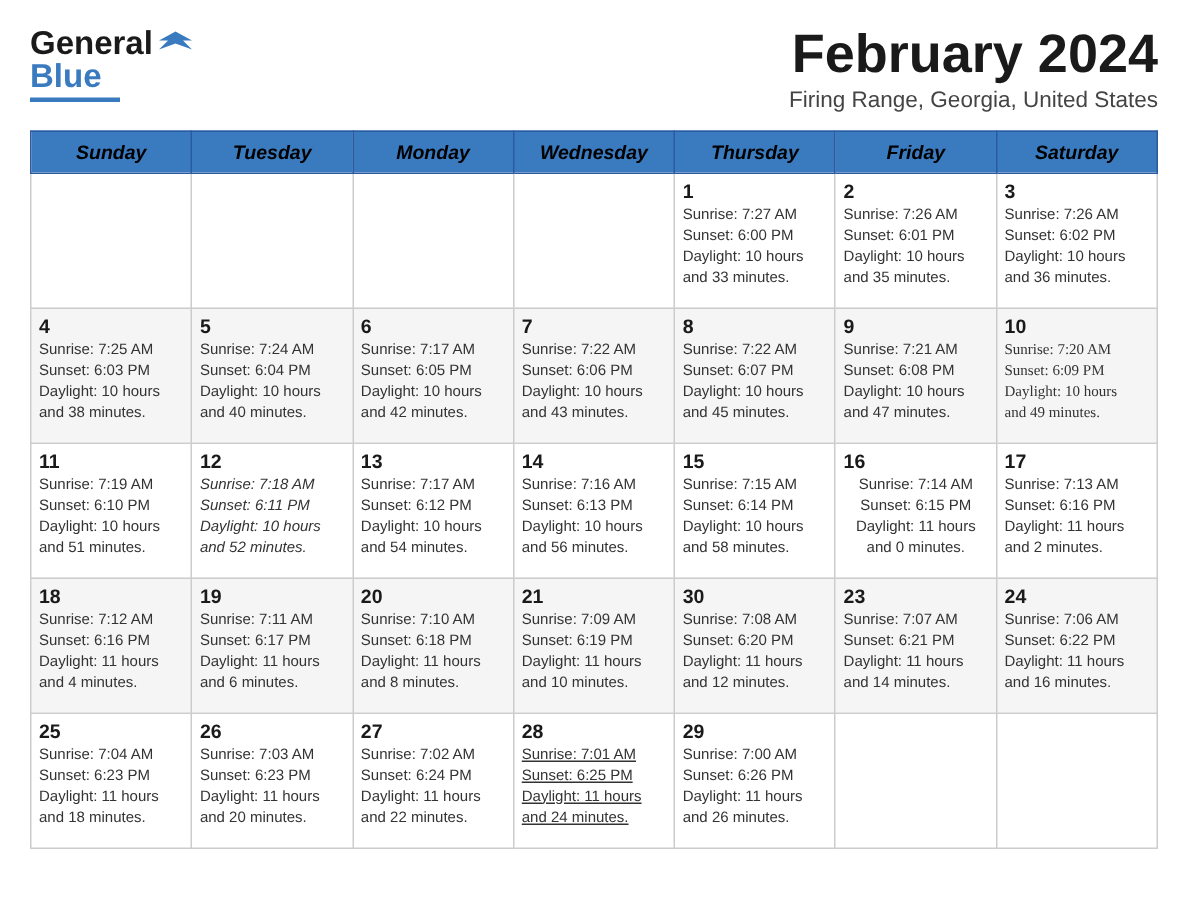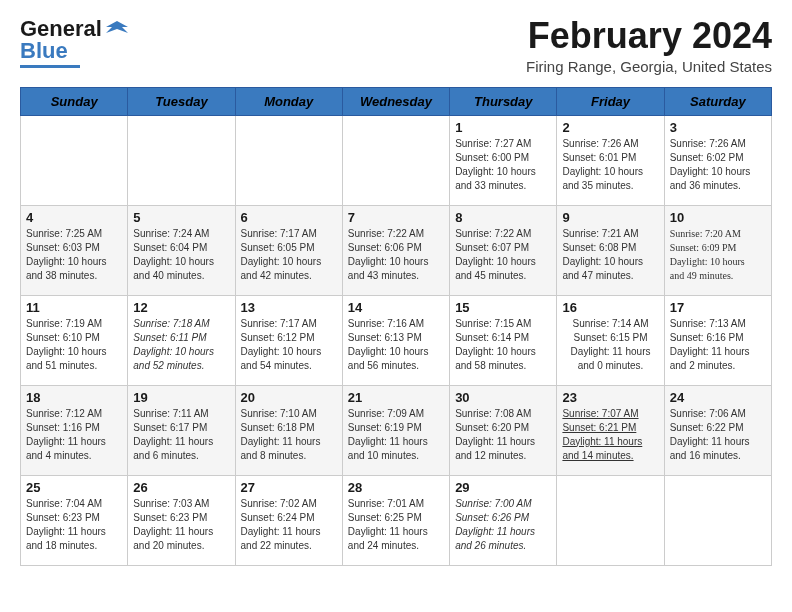--- a/index.html
+++ b/index.html
@@ -253,21 +253,21 @@
           <div class="day-info" style="white-space: pre-line;">Sunrise: 7:13 AM
 Sunset: 6:16 PM
 Daylight: 11 hours
 and 2 minutes.</div>
         </td>
       </tr>
       <tr>
         <td>
           <span class="day-number">18</span>
           <div class="day-info" style="white-space: pre-line;">Sunrise: 7:12 AM
-Sunset: 1:16 PM
+Sunset: 6:16 PM
 Daylight: 11 hours
 and 4 minutes.</div>
         </td>
         <td>
           <span class="day-number">19</span>
           <div class="day-info" style="white-space: pre-line;">Sunrise: 7:11 AM
 Sunset: 6:17 PM
 Daylight: 11 hours
 and 6 minutes.</div>
         </td>
@@ -287,21 +287,21 @@
         </td>
         <td>
           <span class="day-number">30</span>
           <div class="day-info" style="white-space: pre-line;">Sunrise: 7:08 AM
 Sunset: 6:20 PM
 Daylight: 11 hours
 and 12 minutes.</div>
         </td>
         <td>
           <span class="day-number">23</span>
-          <div class="day-info" style="white-space: pre-line; text-decoration: underline;">Sunrise: 7:07 AM
+          <div class="day-info" style="white-space: pre-line;">Sunrise: 7:07 AM
 Sunset: 6:21 PM
 Daylight: 11 hours
 and 14 minutes.</div>
         </td>
         <td>
           <span class="day-number">24</span>
           <div class="day-info" style="white-space: pre-line;">Sunrise: 7:06 AM
 Sunset: 6:22 PM
 Daylight: 11 hours
 and 16 minutes.</div>
@@ -324,28 +324,28 @@
         </td>
         <td>
           <span class="day-number">27</span>
           <div class="day-info" style="white-space: pre-line;">Sunrise: 7:02 AM
 Sunset: 6:24 PM
 Daylight: 11 hours
 and 22 minutes.</div>
         </td>
         <td>
           <span class="day-number">28</span>
-          <div class="day-info" style="white-space: pre-line;">Sunrise: 7:01 AM
+          <div class="day-info" style="white-space: pre-line; text-decoration: underline;">Sunrise: 7:01 AM
 Sunset: 6:25 PM
 Daylight: 11 hours
 and 24 minutes.</div>
         </td>
         <td>
           <span class="day-number">29</span>
-          <div class="day-info" style="white-space: pre-line; font-style: italic;">Sunrise: 7:00 AM
+          <div class="day-info" style="white-space: pre-line;">Sunrise: 7:00 AM
 Sunset: 6:26 PM
 Daylight: 11 hours
 and 26 minutes.</div>
         </td>
         <td class="empty-cell"></td>
         <td class="empty-cell"></td>
       </tr>
     </tbody>
 </table>
 

